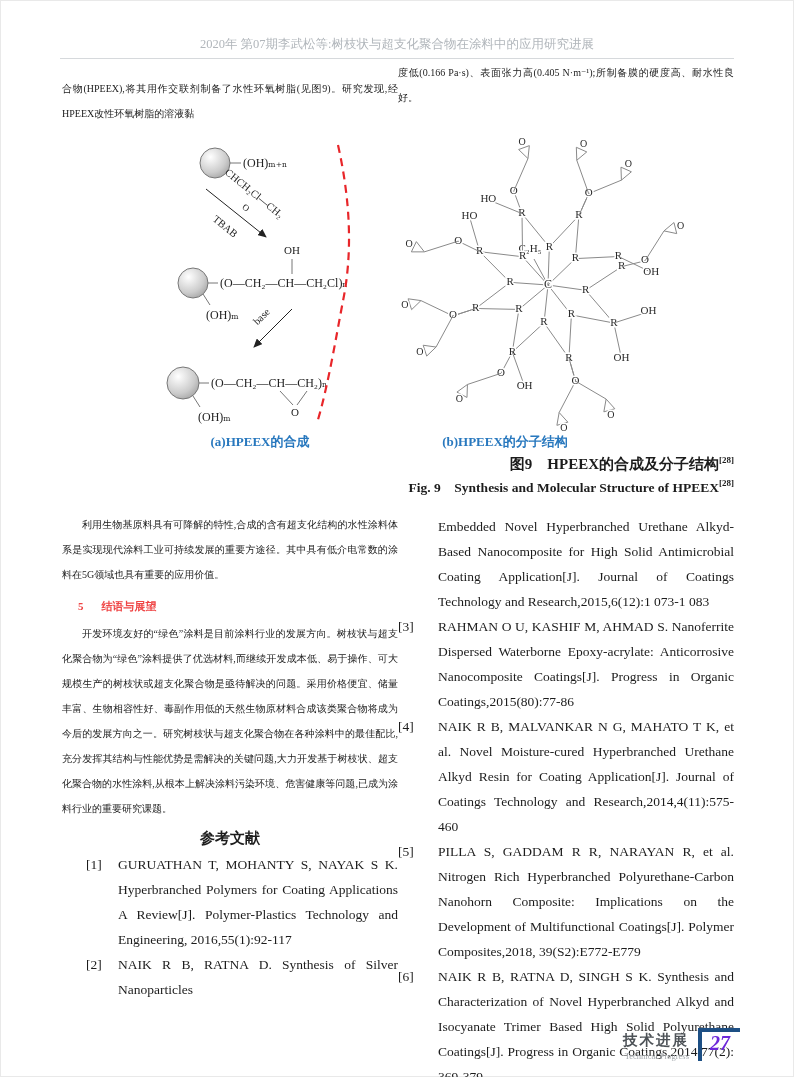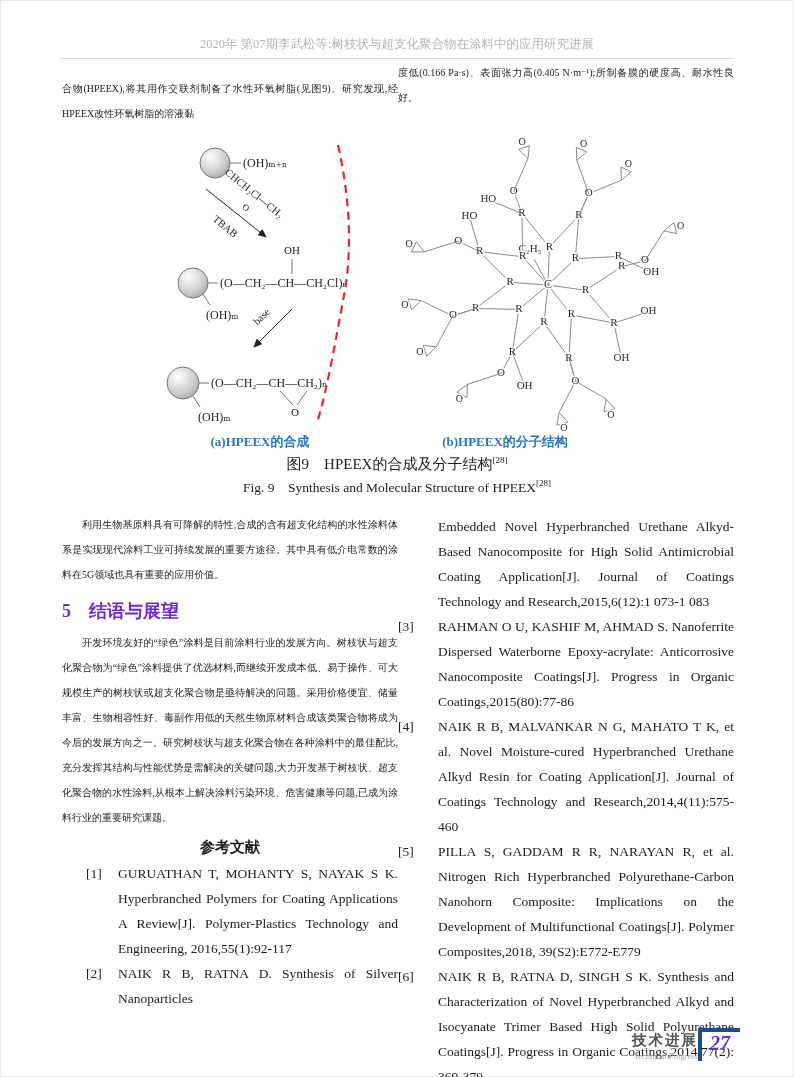--- a/index.html
+++ b/index.html
@@ -20,38 +20,38 @@
   .figure{position:absolute;top:133px;left:60px;width:674px;height:372px;}
   .bond{stroke:#8a8a8a;stroke-width:1;fill:none;}
   .abond{stroke:#777;stroke-width:1;fill:none;}
   .ftext{font-family:"Liberation Serif","DejaVu Serif",serif;fill:#222;}
   .mlabel{font-family:"Liberation Serif","DejaVu Serif",serif;fill:#2a2a2a;text-anchor:middle;
           dominant-baseline:middle;stroke:#fff;stroke-width:3px;paint-order:stroke;}
   .reddash{stroke:#e8262a;stroke-width:2.2;stroke-dasharray:8 5.5;fill:none;}
   .plab{position:absolute;top:300px;color:#2878be;font-weight:bold;font-size:13px;text-align:center;}
   .lab-a{left:95px;width:210px;}
   .lab-b{left:330px;width:230px;}
-  .cap{position:absolute;width:674px;text-align:center;font-weight:normal;}
+  .cap{position:absolute;width:674px;text-align:right;font-weight:bold;}
   .cap-zh{top:322px;font-size:15px;}
   .cap-en{top:345px;font-size:13.5px;}
   sup{font-size:9px;}
   
   #ll{position:absolute;top:512px;left:62px;width:336px;}
   #rl{position:absolute;top:514px;left:398px;width:336px;}
-  .sec-h{color:#6d28d9;font-size:18px;font-weight:bold;margin:12px 0 7px 0;}
+  .sec-h{color:#ef4444;font-size:11px;font-weight:bold;margin:12px 0 7px 16px;}
   .sec-h .no{margin-right:18px;}
   .refh{text-align:center;font-weight:bold;font-size:15px;margin:8px 0 4px 0;}
   .ref{display:flex;font-size:13.5px;line-height:25px;}
   .refs-left .ref{padding-left:24px;}
   .ref .num{flex:0 0 32px;}
   .refs-right .ref .num{flex:0 0 40px;}
   .ref .txt{flex:1;text-align:justify;}
   
   .footer{position:absolute;right:54px;bottom:16px;display:flex;align-items:flex-start;}
-  .flabels{text-align:right;padding-top:3px;font-family:Liberation Serif, serif;}
+  .flabels{text-align:right;margin-right:9px;padding-top:3px;font-family:Liberation Serif, serif;}
   .fzh{font-size:14.5px;font-weight:bold;color:#4d5257;letter-spacing:2px;}
   .fen{font-size:8.5px;color:#a3a8ad;margin-top:1px;}
   .fpage{border-top:4px solid #1d4f84;border-left:4px solid #1d4f84;
          padding:0 10px 6px 8px;color:#6d28d9;font-style:italic;font-weight:bold;font-size:20px;}
 </style>
 </head>
 <body>
 
 <div class="page">
 

